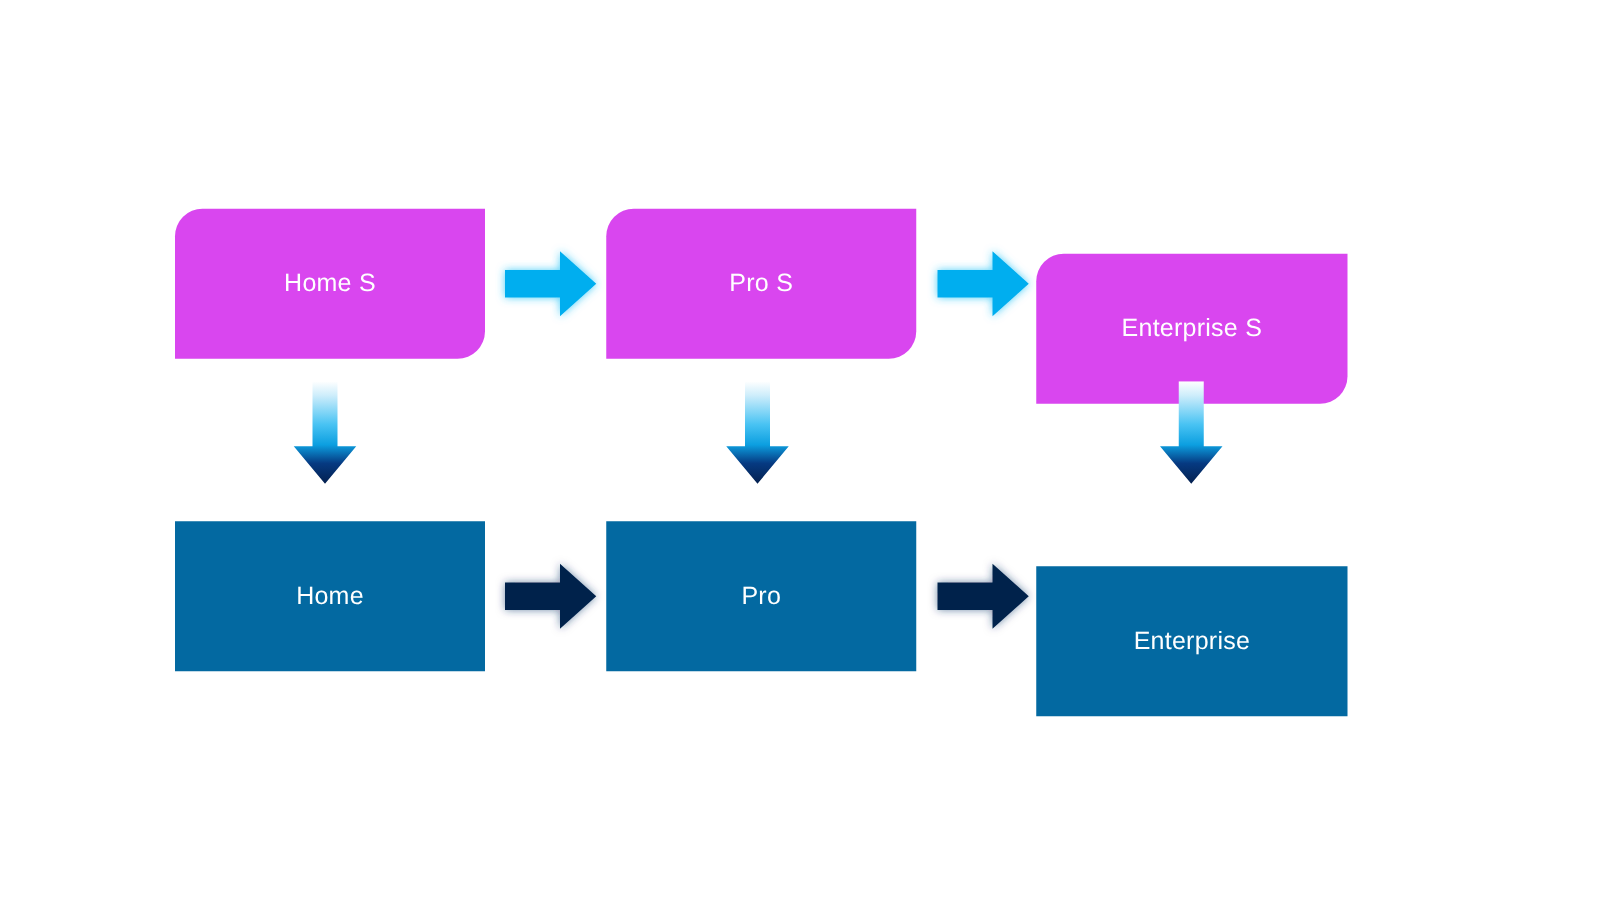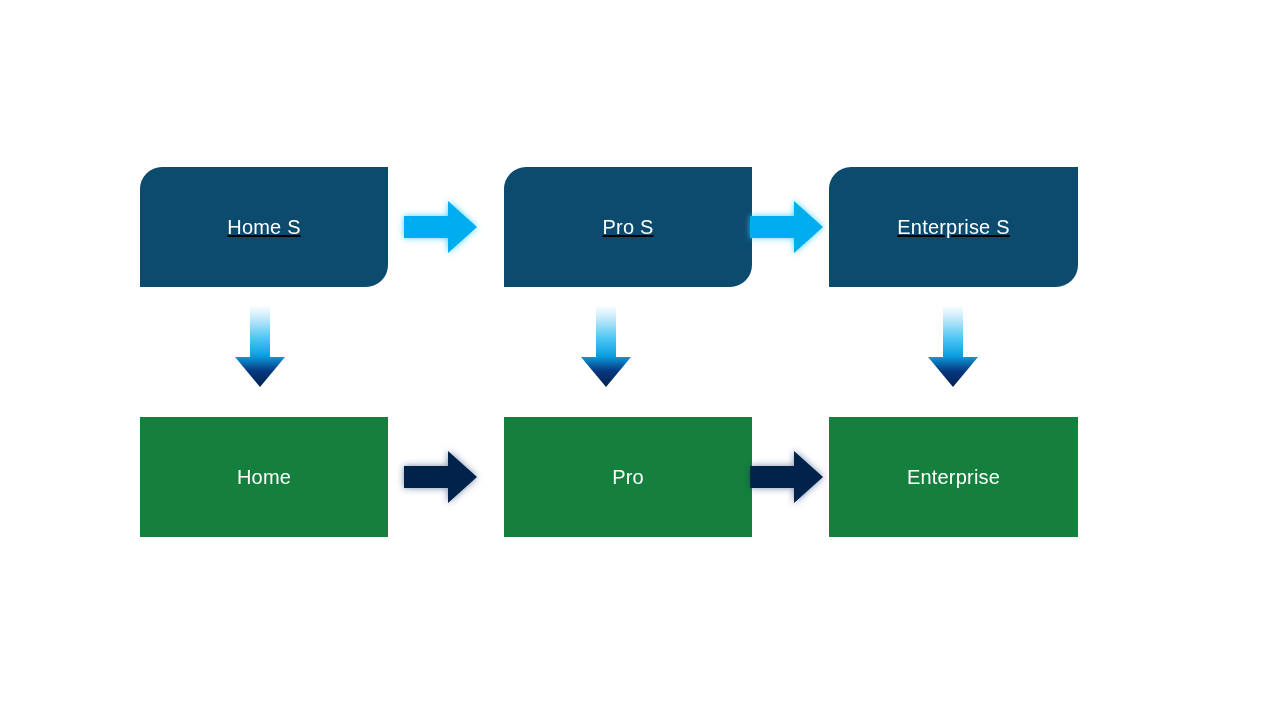--- a/index.html
+++ b/index.html
@@ -35,35 +35,34 @@
     color: #ffffff;
     font-size: 20px;
     line-height: 1.2;
     font-weight: 400;
     letter-spacing: 0.2px;
     font-family: "Liberation Sans", sans-serif;
     white-space: nowrap;
   }
 
   .node.service {
-    background: #0c4a6e;
+    background: #d946ef;
     border-radius: 22px 0 22px 0;
-    text-decoration: underline;
   }
   .node.product {
-    background: #15803d;
+    background: #0369a1;
     border-radius: 0;
   }
 
   
   .row-top    { top: 167px; height: 120px; }
   .row-bottom { top: 417px; height: 120px; }
   .col-1 { left: 140px; width: 248px; }
-  .col-2 { left: 504px; width: 248px; }
-  .col-3 { left: 829px; width: 249px; }
+  .col-2 { left: 485px; width: 248px; }
+  .col-3 { left: 829px; width: 249px; margin-top: 36px; }
 
   
   .arrow-h {
     position: absolute;
     width: 74px;
     height: 56px;
     top: 199px;
   }
   .arrow-h.bottom { top: 449px; }
   .arrow-h svg { display: block; width: 74px; height: 56px; overflow: visible; }

